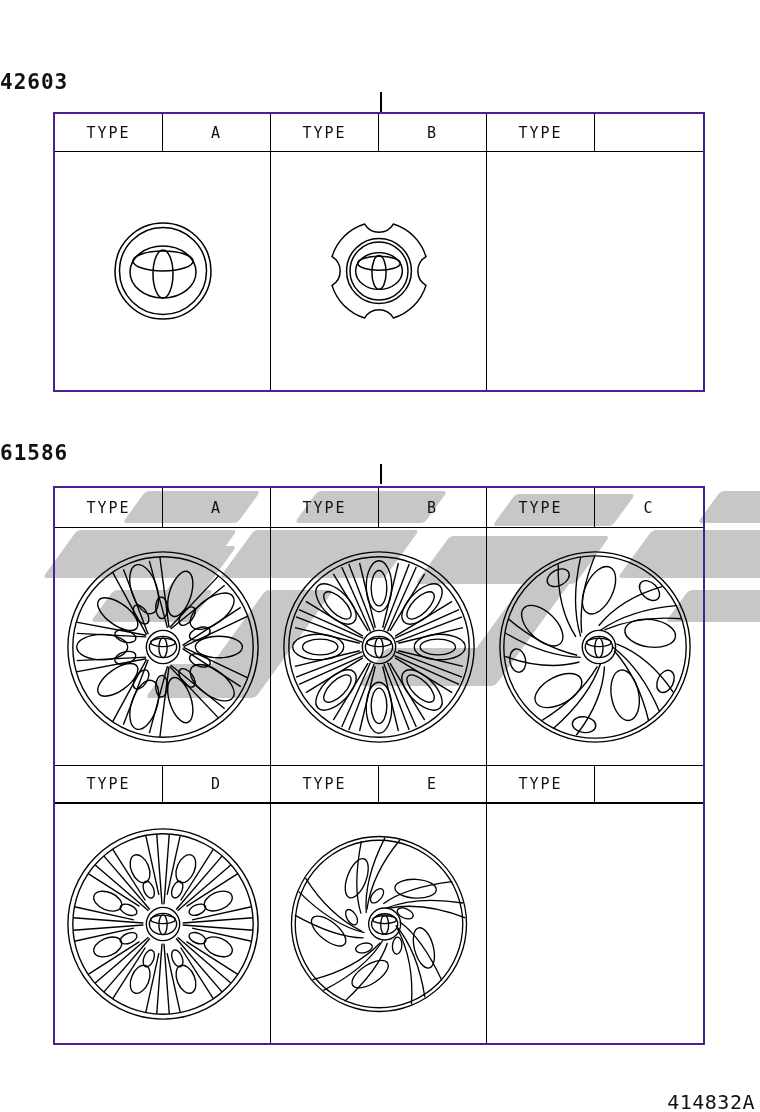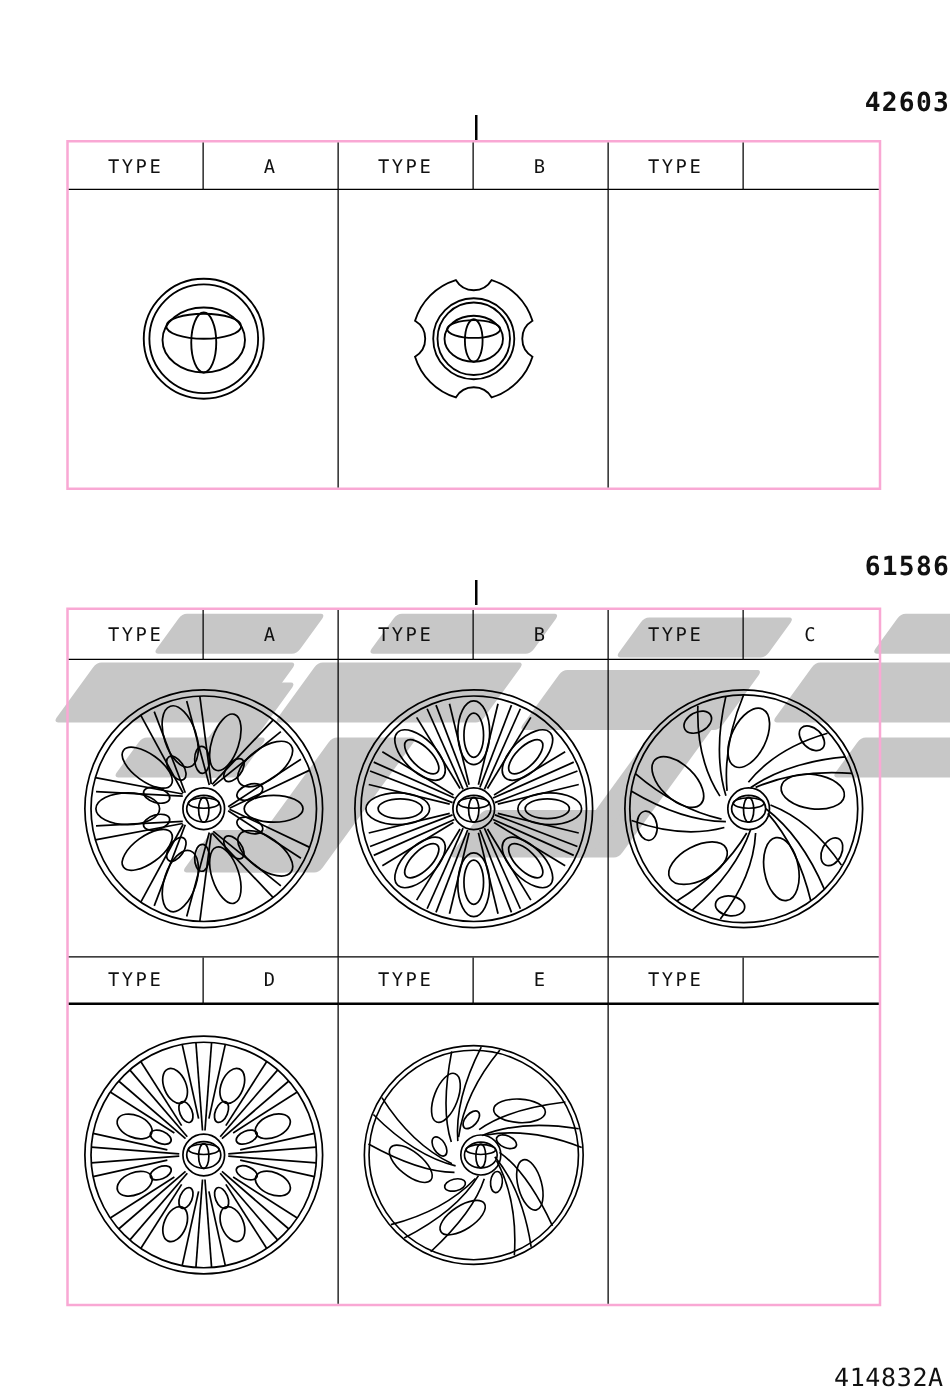--- a/index.html
+++ b/index.html
@@ -5,26 +5,26 @@
   html,body{margin:0;padding:0}
   body{width:760px;height:1112px;position:relative;background:#fff;overflow:hidden;
        font-family:"DejaVu Sans Mono",monospace;color:#111}
 
   
   #wm{position:absolute;left:0;top:0;width:760px;height:1112px;z-index:0}
   .wmg{position:absolute;width:200px;height:250px;transform:skewX(-36deg)}
   .wmb{position:absolute;background:#c7c7c7;border-radius:4px}
 
   
-  .plabel{position:absolute;left:0;width:760px;text-align:right;
+  .plabel{position:absolute;left:0;width:760px;text-align:left;
           font-weight:bold;font-size:21px;letter-spacing:1px;z-index:2}
   .leader{position:absolute;width:1.5px;height:20px;background:#000;z-index:2}
 
   
-  .tbl{position:absolute;display:grid;border:2px solid #f9a8d4;z-index:1}
+  .tbl{position:absolute;display:grid;border:2px solid #4c1d95;z-index:1}
   #t1{left:53px;top:112px;grid-template-columns:repeat(6,108px);grid-template-rows:38px 238px}
   #t2{left:53px;top:486px;grid-template-columns:repeat(6,108px);grid-template-rows:40px 238px 38px 239px}
   .hc{border-right:1px solid #000;border-bottom:1px solid #000;
       display:flex;align-items:center;justify-content:center;
       font-size:15px;letter-spacing:2px}
   .hc.c6{border-right:none}
   .hc.hb{border-bottom:2.5px solid #000}
   .bc{grid-column:span 2;border-right:1px solid #000;
       display:flex;align-items:center;justify-content:center}
   .bc.c3{border-right:none}

